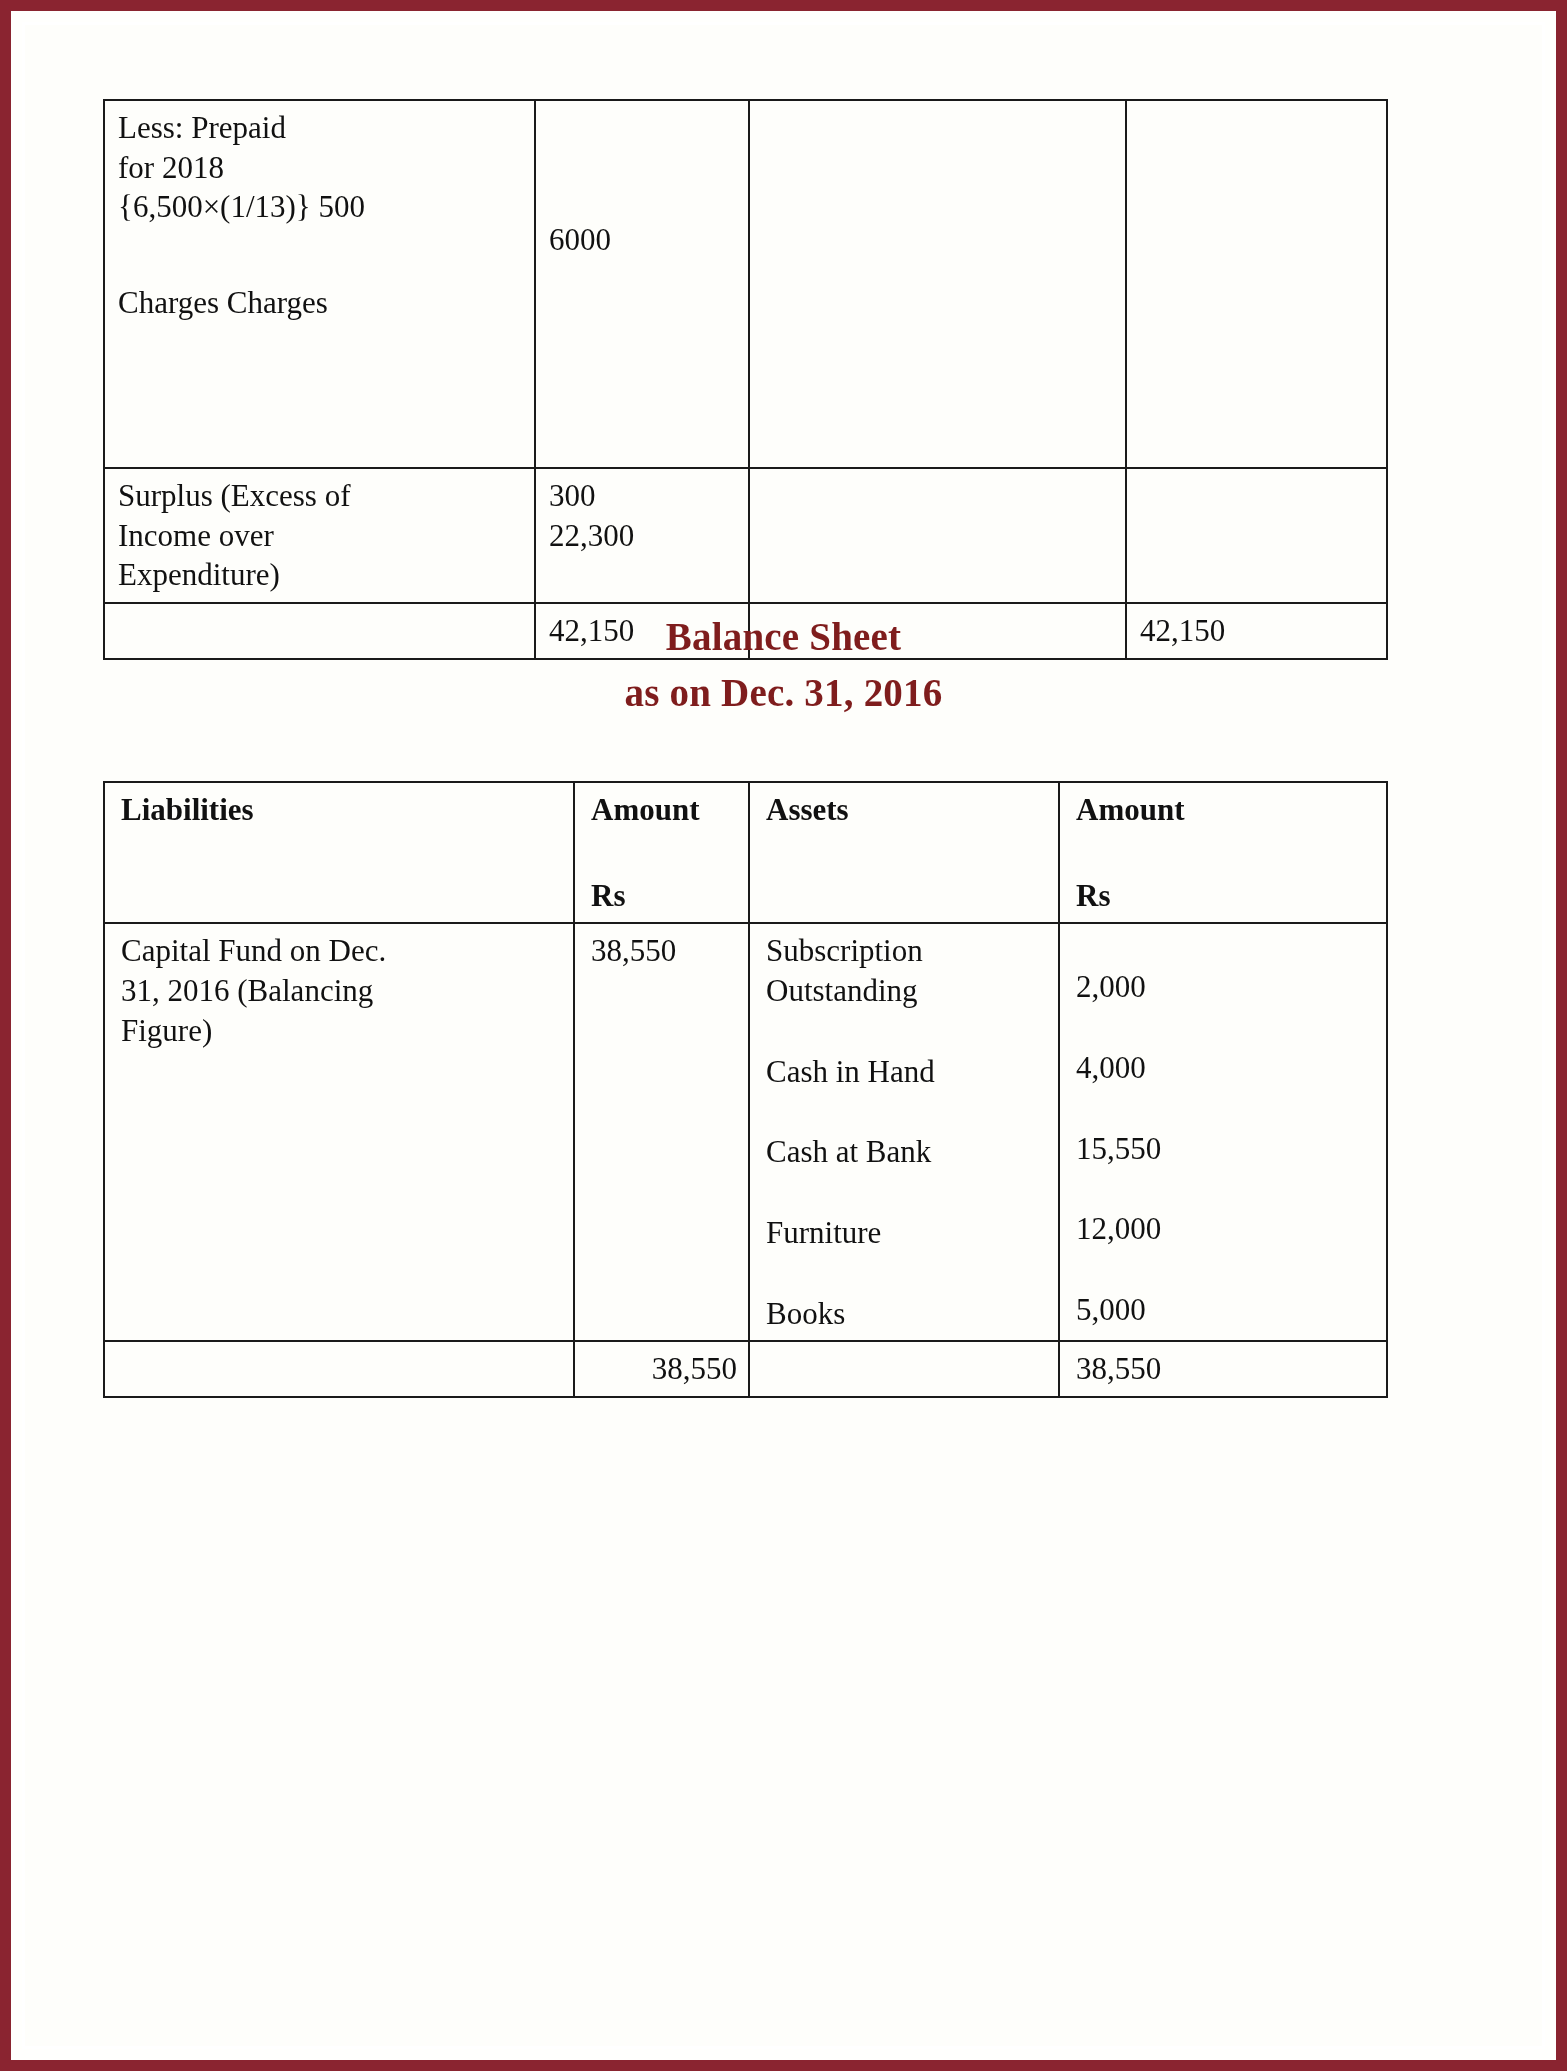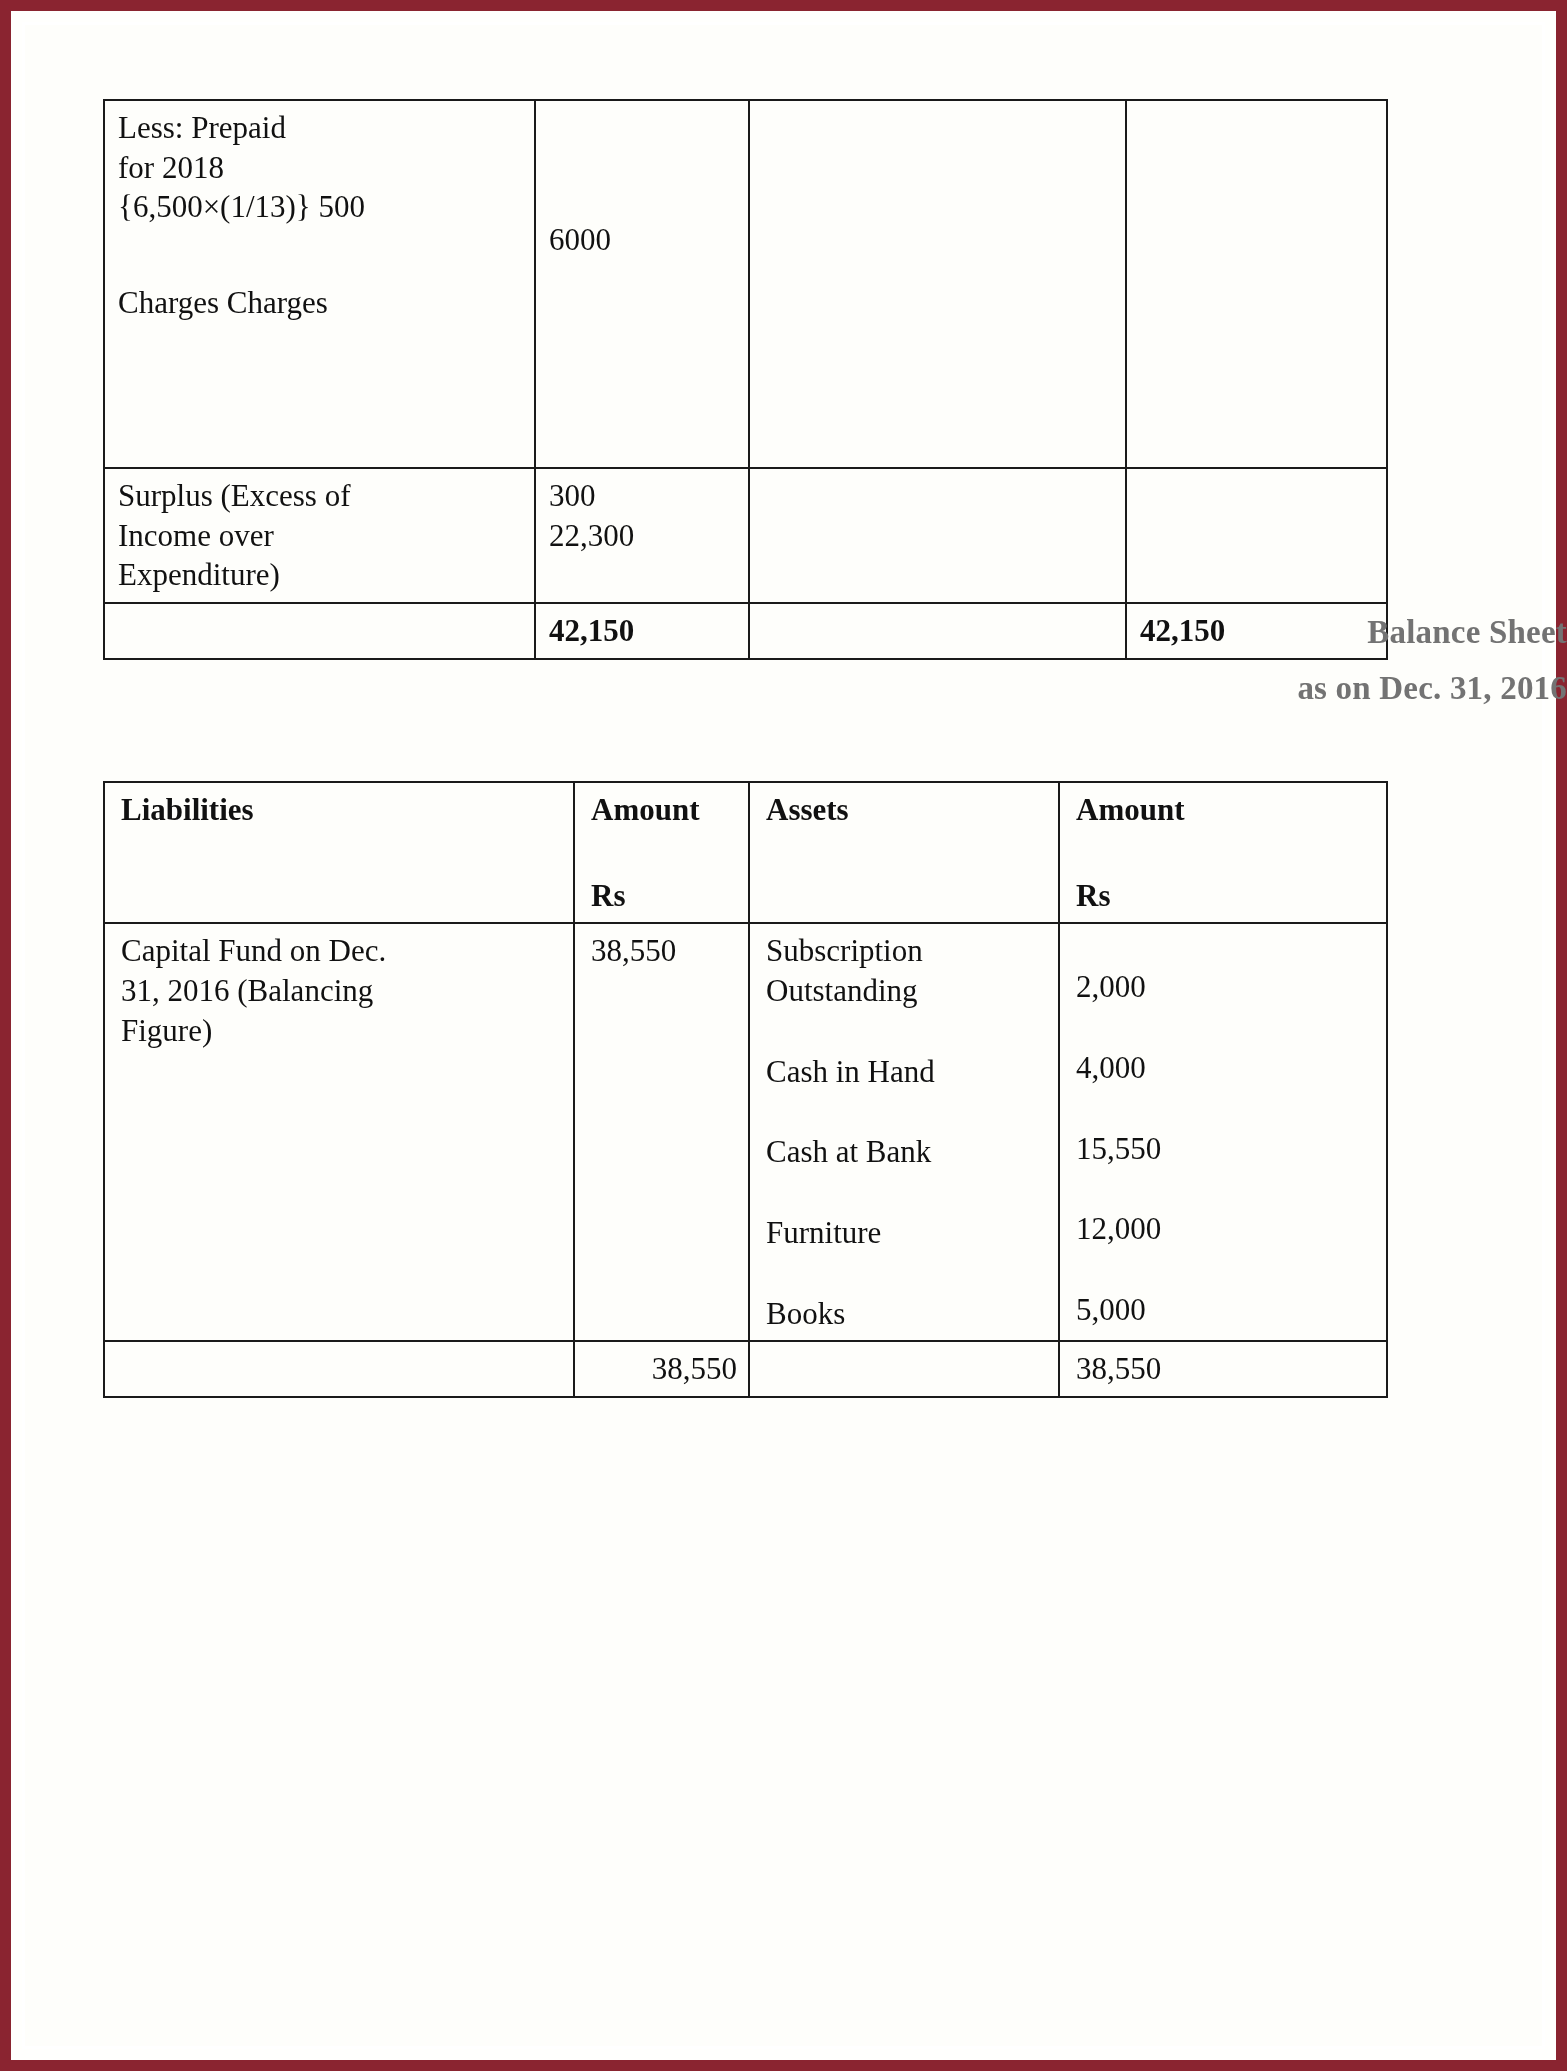--- a/index.html
+++ b/index.html
@@ -66,32 +66,32 @@
     width: 1283px;
   }
   #table-income col.c1 { width: 431px; }
   #table-income col.c2 { width: 214px; }
   #table-income col.c3 { width: 377px; }
   #table-income col.c4 { width: 261px; }
 
   .cell-desc { white-space: pre-line; }
 
   .num { white-space: pre-line; }
-  .bold { font-weight: bold; }
+  .bold { font-weight: normal; }
 
   .tall-a { height: 352px; }
 
   
   .bs-title {
     position: absolute;
     width: 1567px;
-    text-align: right;
+    text-align: center;
     font-weight: bold;
-    font-size: 33px;
-    color: #737373;
+    font-size: 39px;
+    color: #7f1d1d;
     letter-spacing: 0.2px;
   }
   #bs-title-line1 { top: 614px; }
   #bs-title-line2 { top: 670px; }
 
   
   #table-balance {
     position: absolute;
     left: 103px;
     top: 781px;

